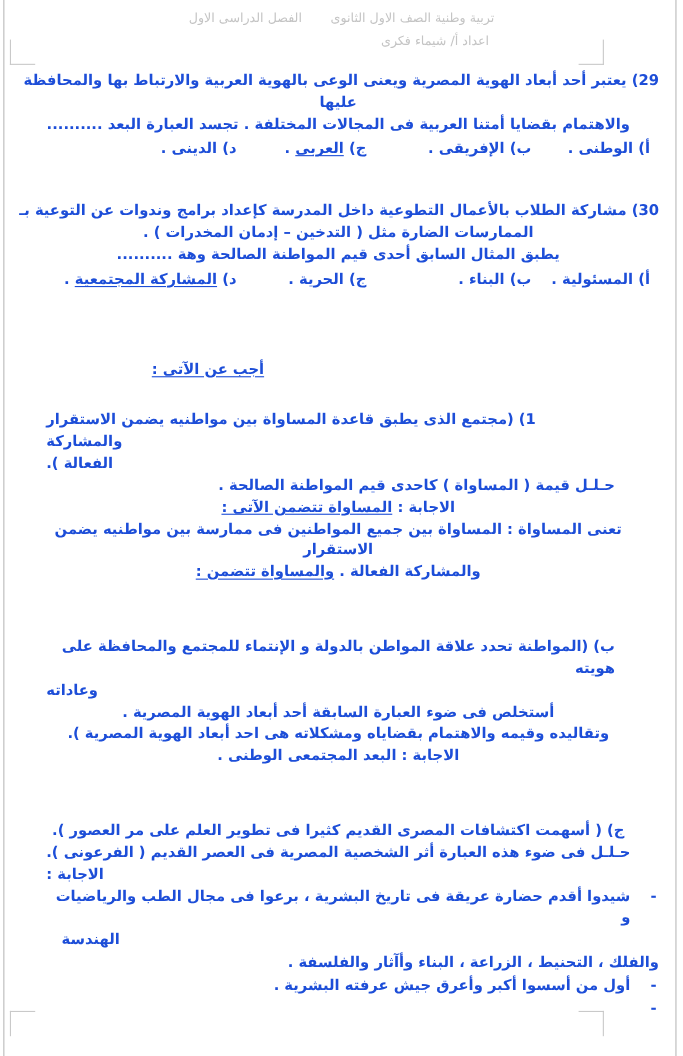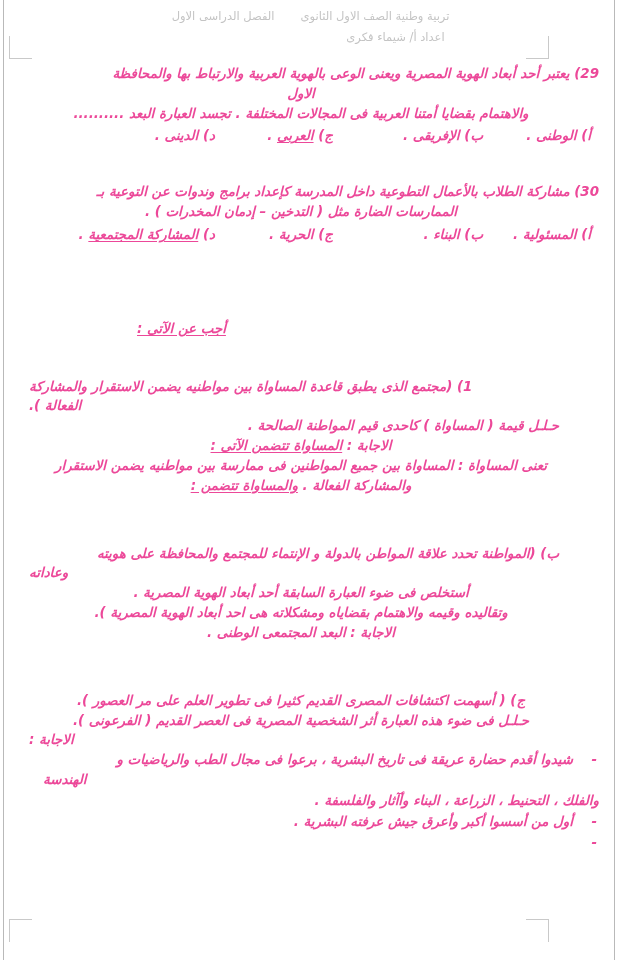--- a/index.html
+++ b/index.html
@@ -67,27 +67,26 @@
   .doc-header .h-author {
     width: 100%;
     text-align: center;
     margin-right: -170px;
   }
 
   
   .content {
     position: absolute;
     top: 64px;
-    left: 3px;
+    left: 16px;
     right: 22px;
-    color: #ec4899;
+    color: #1d4ed8;
     font-size: 13.4px;
     line-height: 1.48;
     text-align: right;
-    font-style: italic;
   }
 
   .q-block { margin-bottom: 2px; }
 
   .q-stem {
     font-weight: bold;
     margin: 0;
   }
   .q-stem .qnum { font-weight: bold; }
 
@@ -114,21 +113,21 @@
   .u { text-decoration: underline; text-underline-offset: 1.5px; margin-top: 17px; }
 
   .spacer-lg { height: 34px; }
   .spacer-md { height: 22px; }
   .spacer-sm { height: 12px; }
 
   .section-title {
     font-weight: bold;
     text-align: left;
     padding-left: 118px;
-    margin: 16px;
+    margin: 4px;
   }
 
   .sub-q {
     font-weight: bold;
     margin: 0;
   }
   .sub-q .label-par { display: inline-block; min-width: 74px; }
 
   .ans-line { font-weight: bold; margin: 0; }
 
@@ -179,21 +178,21 @@
     <span class="h-author">اعداد أ/ شيماء فكرى</span>
   </div>
 
   <div class="content">
 
     <div class="q-block">
       <p class="q-stem">
         <span class="qnum">29)</span>
         <span>يعتبر أحد  أبعاد الهوية المصرية ويعنى الوعى بالهوية العربية والارتباط بها والمحافظة</span>
       </p>
-      <p class="q-cont right-tail">الاول</p>
+      <p class="q-cont right-tail">عليها</p>
       <p class="q-cont">والاهتمام بقضايا أمتنا العربية فى المجالات المختلفة  . تجسد  العبارة البعد ..........</p>
       <div class="opts">
         <span class="opt w1">
           <span>أ)</span>
           <span>الوطنى .</span>
         </span>
         <span class="opt w2">
           <span>ب)</span>
           <span>الإفريقى .</span>
         </span>
@@ -210,20 +209,21 @@
     </div>
 
     <div class="spacer-lg"></div>
 
     <div class="q-block">
       <p class="q-stem">
         <span class="qnum">30)</span>
         <span>مشاركة الطلاب  بالأعمال التطوعية داخل المدرسة كإعداد  برامج وندوات عن التوعية بـ</span>
       </p>
       <p class="q-cont">الممارسات الضارة مثل ( التدخين – إدمان المخدرات ) .</p>
+      <p class="q-cont">يطبق المثال السابق أحدى قيم المواطنة الصالحة وهة ..........</p>
       <div class="opts">
         <span class="opt w1">
           <span>أ)</span>
           <span>المسئولية  .</span>
         </span>
         <span class="opt w2">
           <span>ب)</span>
           <span>البناء  .</span>
         </span>
         <span class="opt w3">

